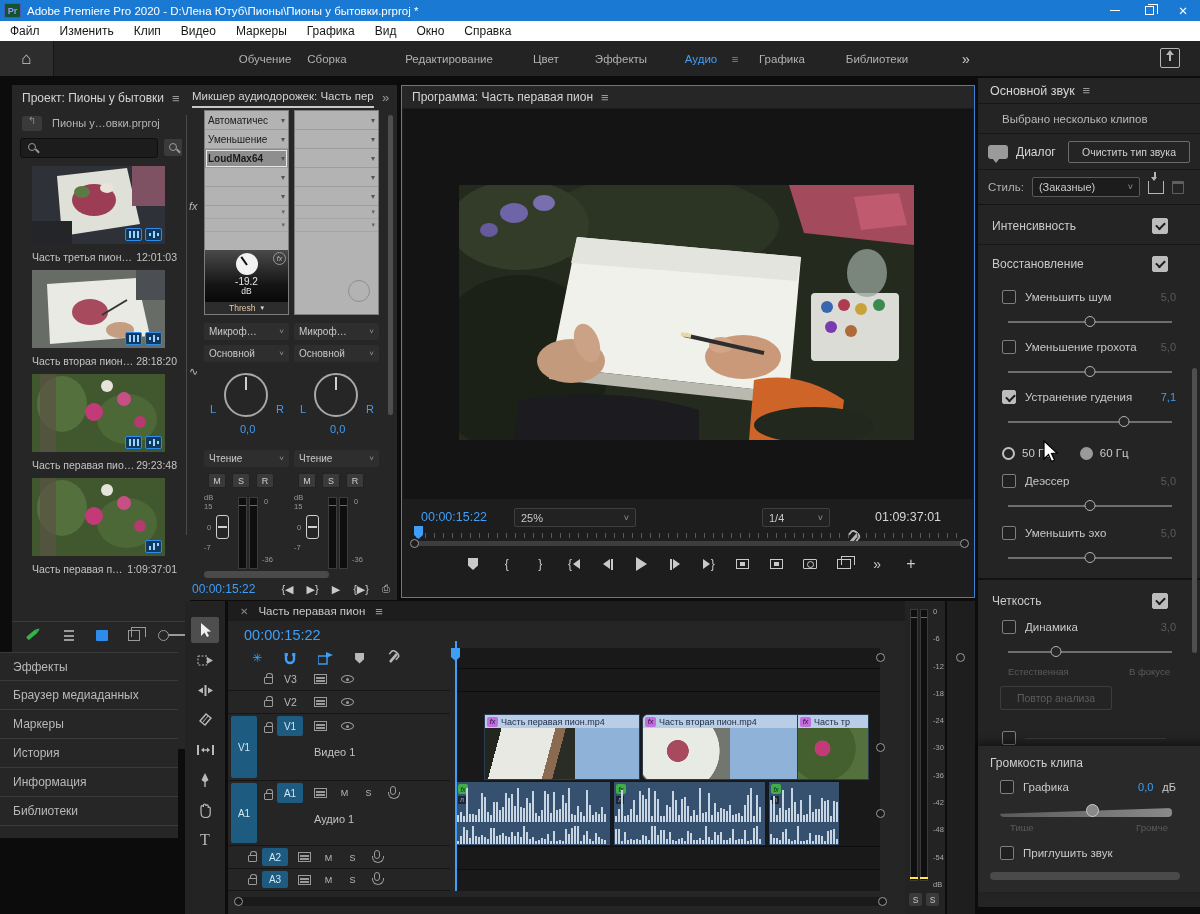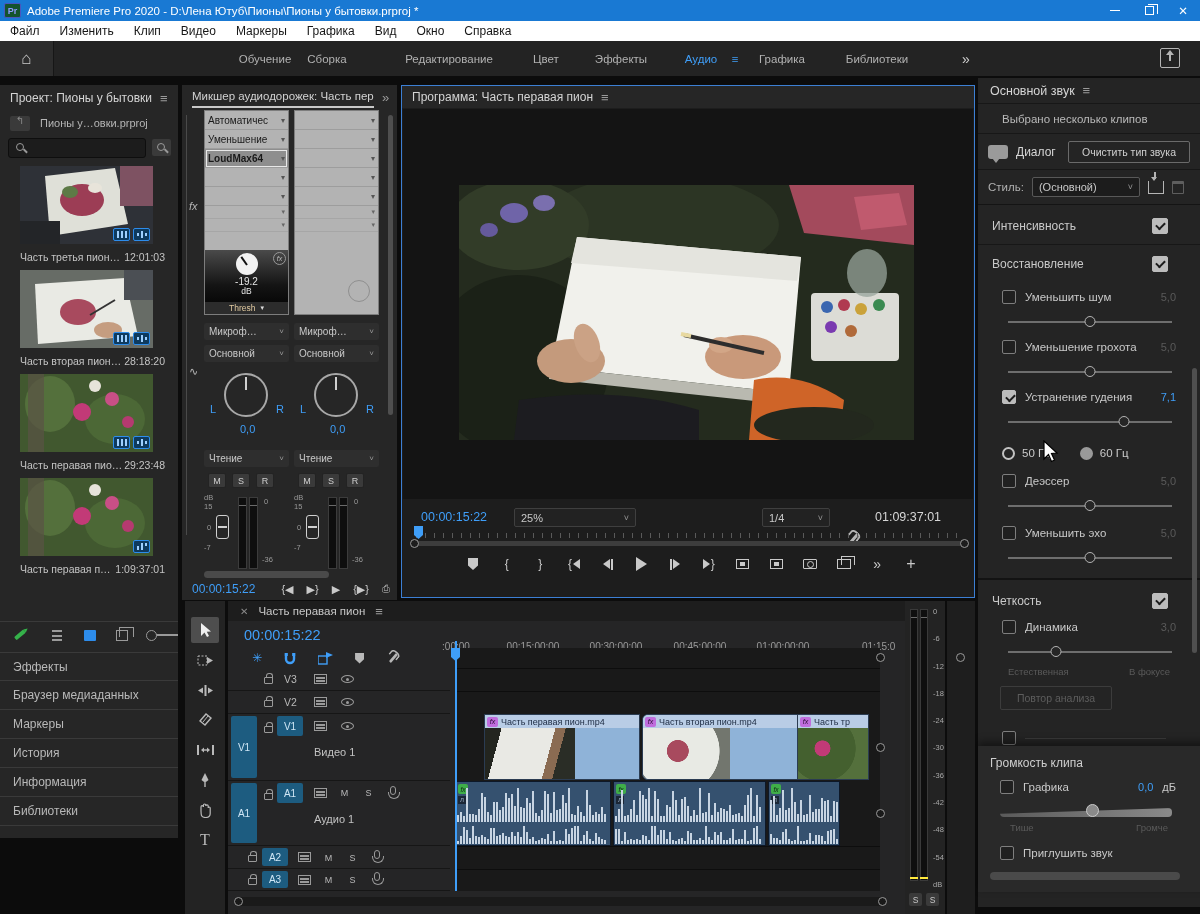--- a/index.html
+++ b/index.html
@@ -24,21 +24,21 @@
   #menubar span{padding:0 10px;}
   
   #wsbar{left:0;top:41px;width:1200px;height:39px;background:#232323;border-bottom:4px solid #0c0c0c;}
   #home{left:0;top:0;width:54px;height:35px;background:#2d2d2d;border-right:1px solid #161616;display:flex;align-items:center;justify-content:center;font-size:17px;color:#c9c9c9;}
   .wstab{position:absolute;top:0;height:35px;display:flex;align-items:center;font-size:11.5px;color:#b2b2b2;transform:translateX(-50%);white-space:nowrap;}
   .wstab.active{color:#3f9ef8;}
   #share{left:1160px;top:7px;width:20px;height:20px;border:1.5px solid #b5b5b5;border-radius:2px;position:absolute;}
   #share::before{content:"";position:absolute;left:8px;top:3px;width:2px;height:9px;background:#b5b5b5;}
   #share::after{content:"";position:absolute;left:5px;top:1px;border:4px solid transparent;border-bottom:5px solid #b5b5b5;border-top:none;}
   
-  #project{left:0;top:85px;width:178px;height:664px;}
+  #project{left:12px;top:85px;width:178px;height:664px;}
   #proj-search{left:8px;top:53px;width:138px;height:20px;background:#1c1c1c;border:1px solid #0e0e0e;border-radius:3px;position:absolute;color:#bbb;font-size:11px;padding-left:26px;}
   .mag{position:absolute;width:8px;height:8px;border:1.5px solid #9a9a9a;border-radius:50%;}
   .mag::after{content:"";position:absolute;left:6px;top:6px;width:5px;height:1.5px;background:#9a9a9a;transform:rotate(45deg);}
   .clipitem{position:absolute;left:20px;width:145px;}
   .thumb{width:133px;height:78px;background:#222;position:relative;overflow:hidden;}
   .badge{position:absolute;width:17px;height:13px;background:#0e3a5e;border:1px solid #2d8ceb;border-radius:2px;}
   .badge i{position:absolute;top:2px;bottom:2px;width:1.5px;background:#9fd0ff;}
   .cliplabel{display:flex;justify-content:space-between;font-size:10.5px;color:#c4c4c4;margin-top:7px;}
   #proj-tools{left:0;top:536px;width:178px;height:27px;position:absolute;border-top:1px solid #3a3a3a;display:flex;align-items:center;}
   .pencil{width:15px;height:4px;background:#35b24a;transform:rotate(-40deg);border-radius:1px;position:relative;}
@@ -614,21 +614,21 @@
     <span style="font-size:11.5px;color:#b9b9b9;">Выбрано несколько клипов</span>
   </div>
   <div class="flex" style="height:36px;padding:0 10px;border-bottom:1px solid #171717;gap:8px;">
     <div class="speech"></div>
     <span style="font-size:12px;color:#d6d6d6;">Диалог</span>
     <div class="esbtn" style="margin-left:auto;width:122px;height:22px;">Очистить тип звука</div>
   </div>
   <div class="flex" style="height:35px;padding:0 10px;border-bottom:1px solid #141414;gap:8px;">
     <span style="font-size:11.5px;color:#b0b0b0;">Стиль:</span>
     <div class="pmdd" style="position:static;width:108px;height:20px;background:#1c1c1c;border-color:#585858;">
-        <span>(Основной)</span>
+        <span>(Заказные)</span>
         <span class="dd">˅</span>
       </div>
     <div class="savetray"></div>
     <div class="trash"></div>
   </div>
 
   <div class="esrow flex" style="top:130px;height:36px;padding:0 14px;">
     <span class="eslabel" style="font-size:12px;">Интенсивность</span>
     <div class="cb big on" style="margin-left:auto;margin-right:18px;"></div>
   </div>
@@ -802,28 +802,20 @@
         <rect x="8.2" y="1" width="3" height="3" fill="#3f9ef8"></rect>
       </svg>
     <svg width="15" height="13">
         <rect x="0" y="4" width="9" height="8" fill="none" stroke="#3f9ef8" stroke-width="1.4"></rect>
         <polygon points="8,0 15,3 8,6" fill="#3f9ef8"></polygon>
       </svg>
     <div class="mk" style="width:9px;height:11px;background:#b9b9b9;"></div>
     <div class="wrench" style="transform:scale(0.9);"></div>
   </div>
 
-  <div class="abs" style="left:222px;top:40px;width:432px;height:12px;font-size:10px;color:#9a9a9a;">
-    <span class="abs" style="left:6px;transform:translateX(-50%);">:00:00</span>
-    <span class="abs" style="left:83px;transform:translateX(-50%);">00:15:00:00</span>
-    <span class="abs" style="left:166px;transform:translateX(-50%);">00:30:00:00</span>
-    <span class="abs" style="left:250px;transform:translateX(-50%);">00:45:00:00</span>
-    <span class="abs" style="left:333px;transform:translateX(-50%);">01:00:00:00</span>
-    <span class="abs" style="left:412px;">01:15:0</span>
-  </div>
   <div class="abs" style="left:227px;top:53px;width:425px;height:6px;background:repeating-linear-gradient(90deg,#6a6a6a 0 1px,transparent 1px 8.3px);"></div>
   <div class="abs" style="left:228px;top:60px;width:392px;height:3px;background:#e3d40e;"></div>
 
   <div class="trackhdr" style="top:67px;height:23px;">
     <div class="lockico" style="left:36px;top:9px;"></div>
     <span class="abs" style="left:56px;top:5px;font-size:10.5px;color:#b9b9b9;">V3</span>
     <div class="synco" style="position:absolute;left:86px;top:6px;"></div>
     <div class="eye" style="position:absolute;left:113px;top:7px;"></div>
   </div>
   <div class="trackhdr" style="top:90px;height:23px;">

